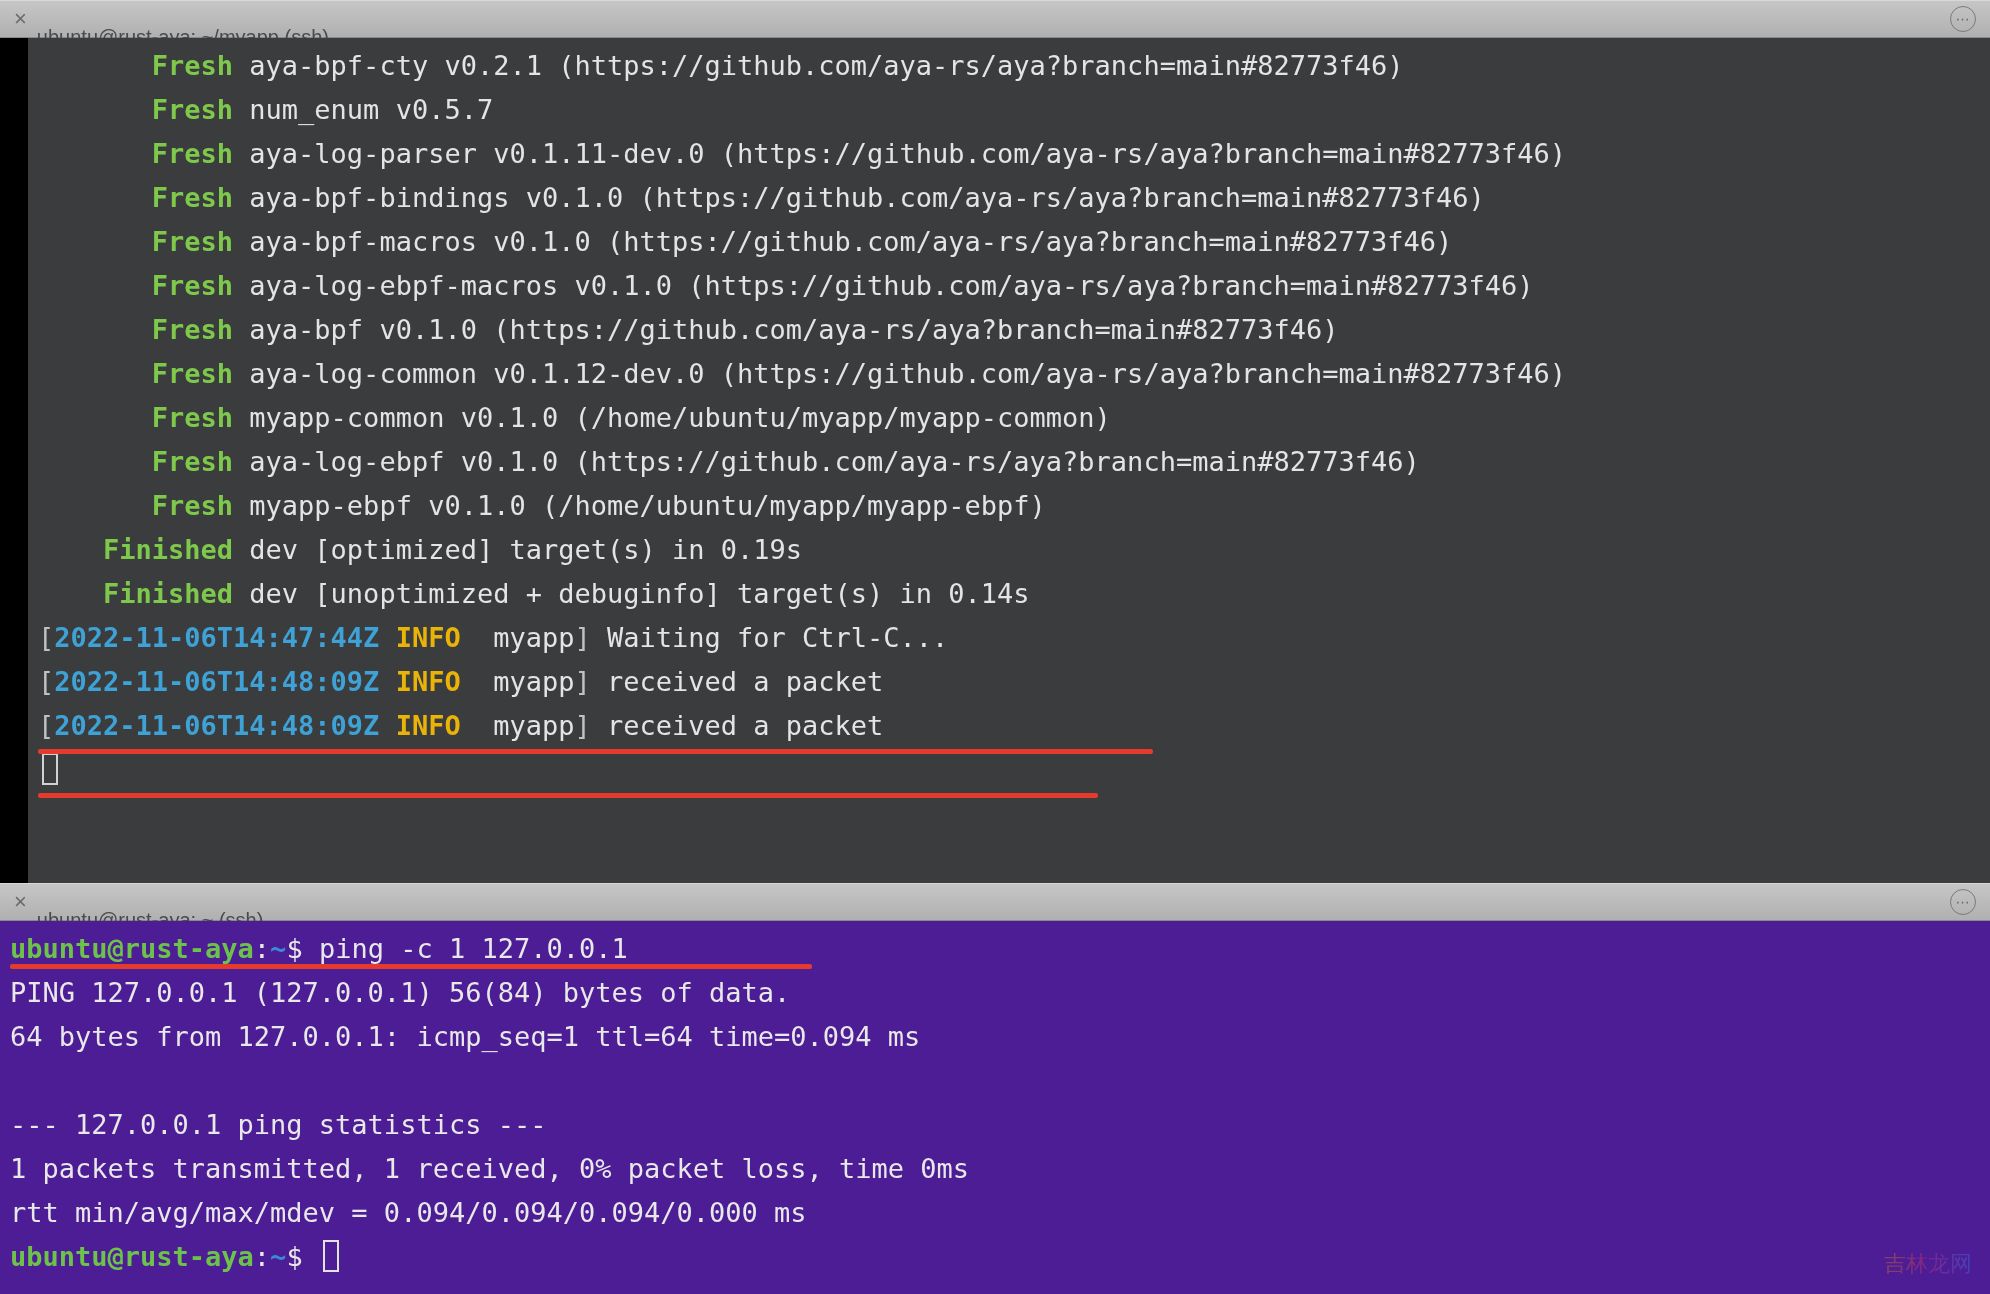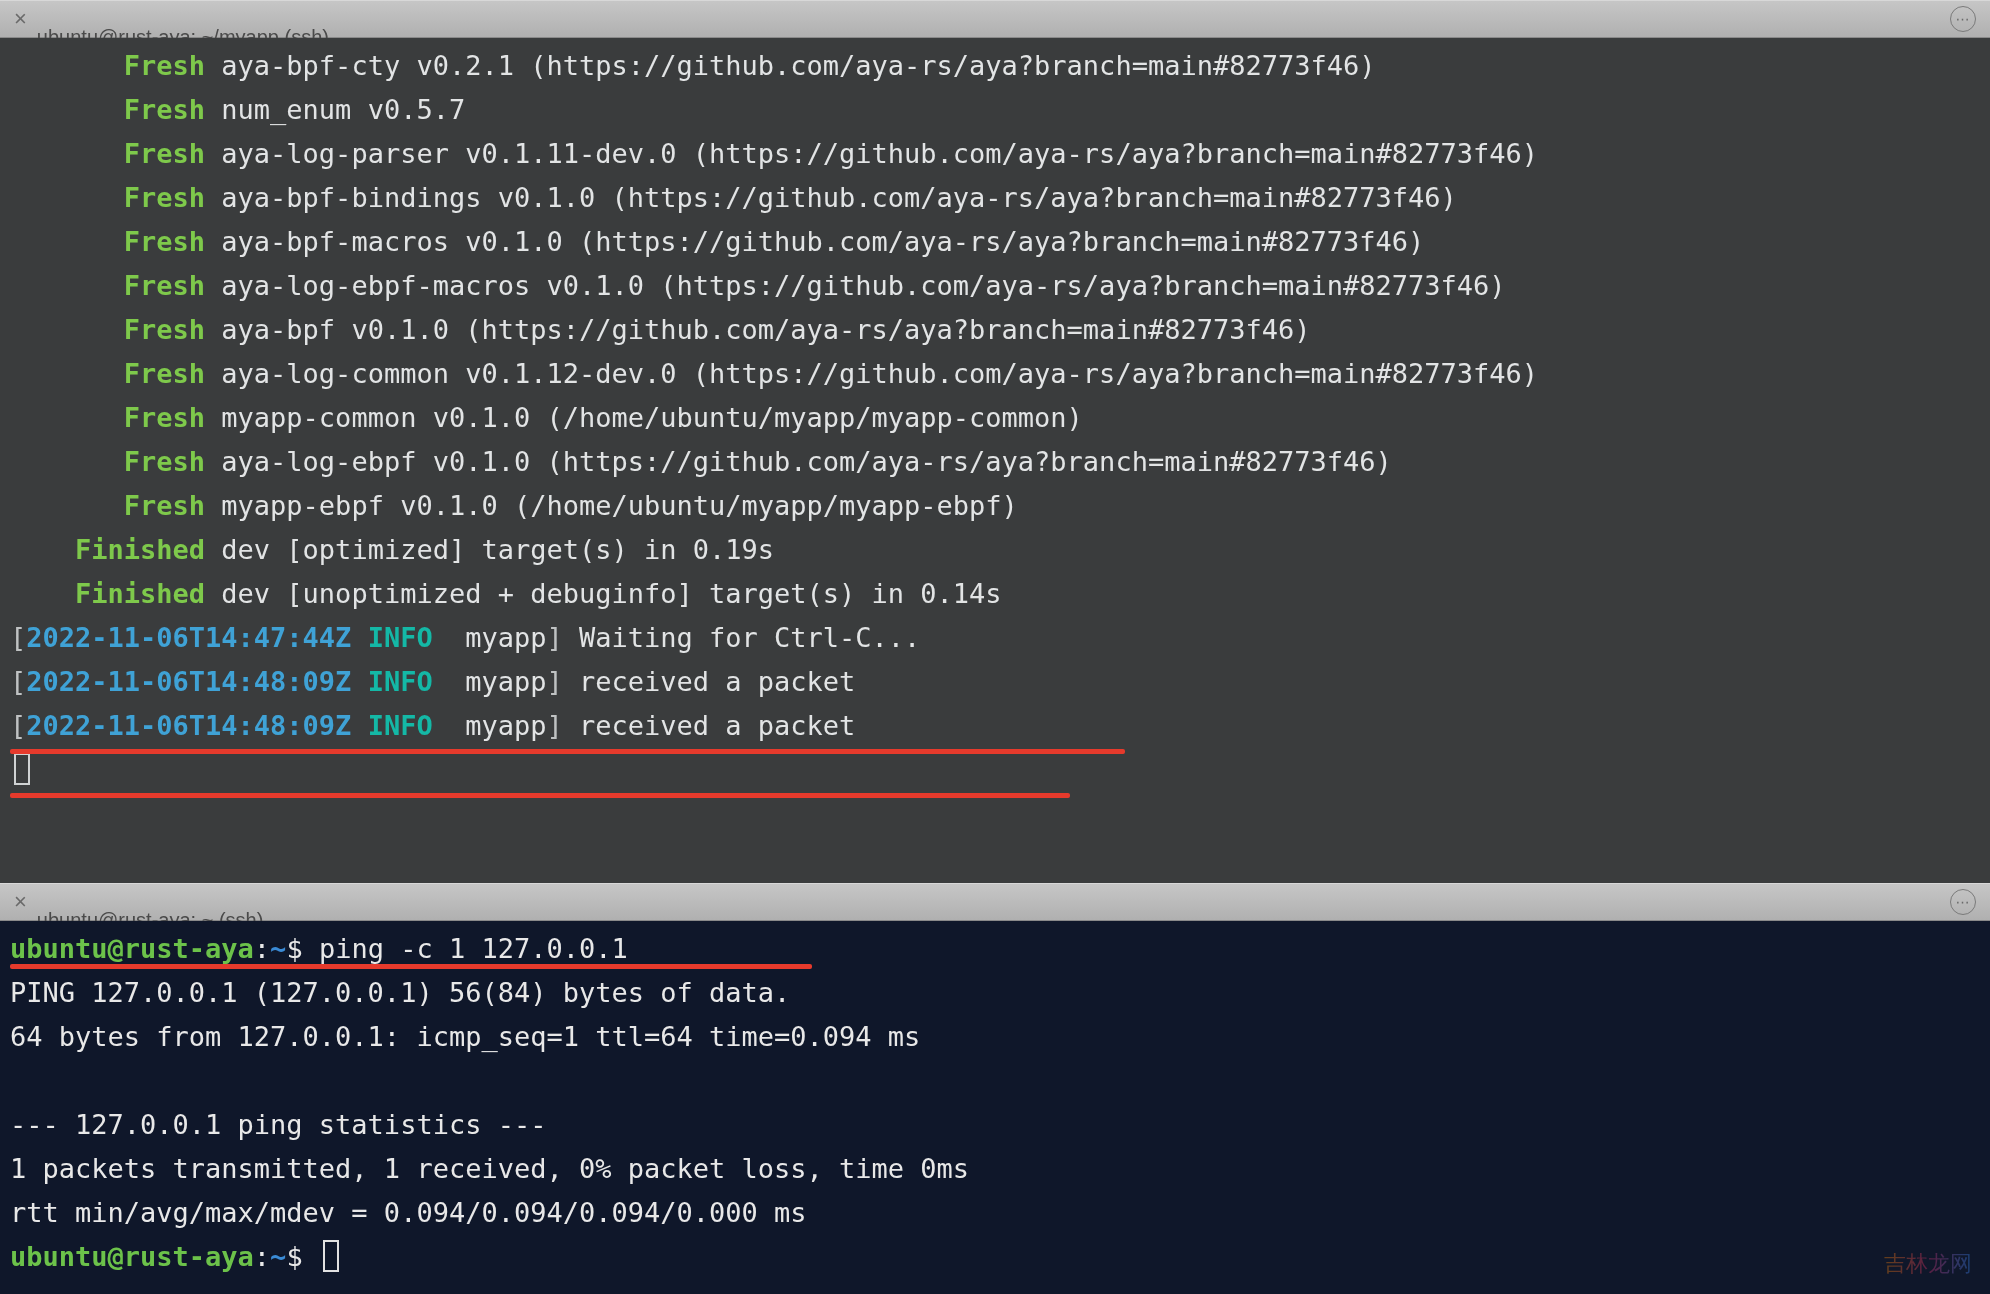--- a/index.html
+++ b/index.html
@@ -47,27 +47,28 @@
     padding: 6px 10px 10px 10px;
     font-size: 27px;
     line-height: 44px;
     white-space: pre;
     position: relative;
   }
   .term.top {
     background: #3a3c3d;
     color: #cfd2d3;
     height: 845px;
+    margin-left: 28px;
   }
   .term.bottom {
-    background: #0f172a;
+    background: #4c1d95;
     color: #e8e8e8;
     height: 373px;
   }
-  .green  { color: #14b8a6; font-weight: bold; }
+  .green  { color: #eab308; font-weight: bold; }
   .bgreen { color: #7ec94b; font-weight: bold; }
   .cyan   { color: #3fa2d6; font-weight: bold; text-align: right; }
   .white  { color: #e2e4e5; }
   .dim    { color: #bfc2c3; }
   .pgreen { color: #6cc24a; font-weight: bold; }
   .pblue  { color: #3a8bd6; font-weight: bold; }
   .pwhite { color: #e8e8e8; }
   .cursor-box {
     display: inline-block;
     width: 16px; height: 32px;

